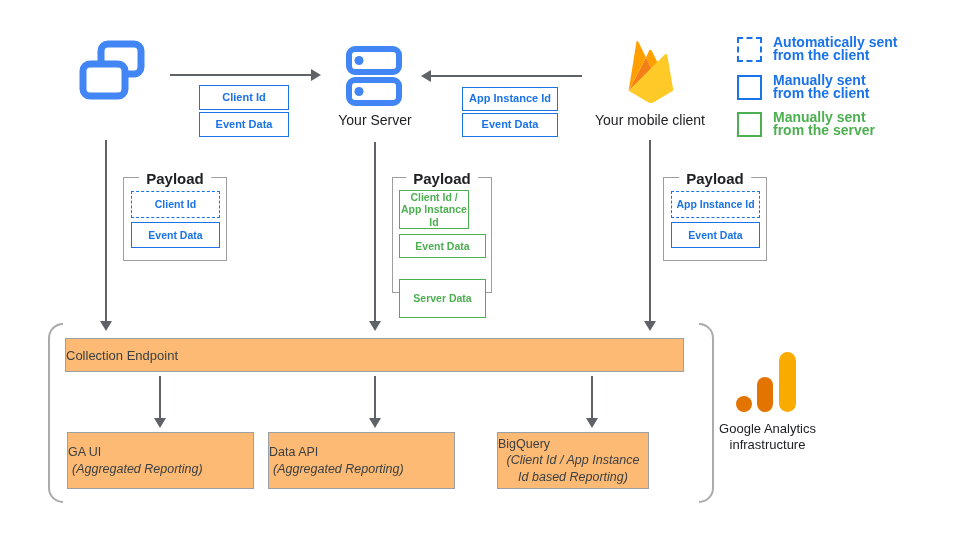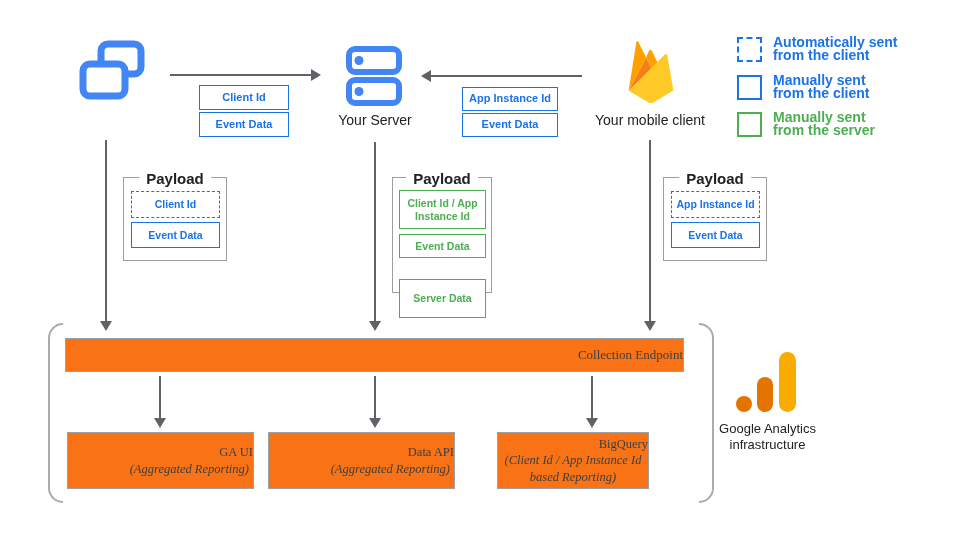--- a/index.html
+++ b/index.html
@@ -54,22 +54,22 @@
   .legend-item{display:flex;align-items:center;}
   .swatch{width:25px;height:25px;background:#fff;flex:0 0 auto;}
   .swatch.dashed-blue{border:2px dashed var(--blue);}
   .swatch.solid-blue{border:2px solid var(--blue);}
   .swatch.solid-green{border:2px solid var(--green);}
   .legend-text{margin-left:11px;font-size:14px;font-weight:bold;line-height:13px;white-space:pre-line;}
   .legend-text.blue{color:var(--blue);}
   .legend-text.green{color:var(--green);}
   
   .infra-box{
-    border:1px solid var(--box-border);background:#f97316;color:var(--ink2);
-    display:flex;flex-direction:column;align-items:flex-end;justify-content:center;text-align:center;font-family:Liberation Serif, serif;
+    border:1px solid var(--box-border);background:#fdba74;color:var(--ink2);
+    display:flex;flex-direction:column;align-items:flex-start;justify-content:center;text-align:center;
   }
   .endpoint-label{font-size:13px;color:var(--ink2);}
   .out-title{font-size:12.5px;line-height:1.3;}
   .out-sub{font-size:12.5px;font-style:italic;line-height:1.3;padding:0 4px;}
   
   .bracket{border:2px solid #ABABAB;background:transparent;}
   .bracket.left{border-right:none;border-radius:18px 0 0 18px;}
   .bracket.right{border-left:none;border-radius:0 18px 18px 0;}
   .brand-label{font-size:13px;color:var(--ink);text-align:center;white-space:pre-line;line-height:1.2;}
 </style>
@@ -124,21 +124,21 @@
   </div>
 
   <div class="abs payload" style="left:123px;top:177px;width:104px;height:84px;">
     <span class="payload-label">Payload</span>
     <div class="abs tag small dashed" style="left:7px;top:13px;width:89px;height:27px;">Client Id</div>
     <div class="abs tag small" style="left:7px;top:44px;width:89px;height:26px;">Event Data</div>
   </div>
 
   <div class="abs payload" style="left:392px;top:177px;width:100px;height:116px;">
     <span class="payload-label">Payload</span>
-    <div class="abs tag small green" style="left:6px;top:12px;width:87px;height:39px;">Client Id / App Instance Id</div>
+    <div class="abs tag small green" style="left:6px;top:12px;width:70px;height:39px;">Client Id / App Instance Id</div>
     <div class="abs tag small green" style="left:6px;top:56px;width:87px;height:24px;">Event Data</div>
     <div class="abs tag small green" style="left:6px;top:101px;width:87px;height:39px;">Server Data</div>
   </div>
 
   <div class="abs payload" style="left:663px;top:177px;width:104px;height:84px;">
     <span class="payload-label">Payload</span>
     <div class="abs tag small dashed" style="left:7px;top:13px;width:89px;height:27px;">App Instance Id</div>
     <div class="abs tag small" style="left:7px;top:44px;width:89px;height:26px;">Event Data</div>
   </div>
 
@@ -150,21 +150,21 @@
   <div class="abs bracket right" style="left:699px;top:323px;width:15px;height:180px;"></div>
 
   <div class="abs infra-box" style="left:65px;top:338px;width:619px;height:34px;">
     <span class="endpoint-label">Collection Endpoint</span>
   </div>
 
   <div class="abs arrow-v" style="left:159px;top:376px;height:43px;"></div>
   <div class="abs arrow-v" style="left:374px;top:376px;height:43px;"></div>
   <div class="abs arrow-v" style="left:591px;top:376px;height:43px;"></div>
 
-  <div class="abs infra-box" style="left:67px;top:432px;width:187px;height:57px;padding-left:40px;">
+  <div class="abs infra-box" style="left:67px;top:432px;width:187px;height:57px;">
     <span class="out-title">GA UI</span>
     <span class="out-sub">(Aggregated Reporting)</span>
   </div>
   <div class="abs infra-box" style="left:268px;top:432px;width:187px;height:57px;">
     <span class="out-title">Data API</span>
     <span class="out-sub">(Aggregated Reporting)</span>
   </div>
   <div class="abs infra-box" style="left:497px;top:432px;width:152px;height:57px;">
     <span class="out-title">BigQuery</span>
     <span class="out-sub">(Client Id / App Instance Id based Reporting)</span>

